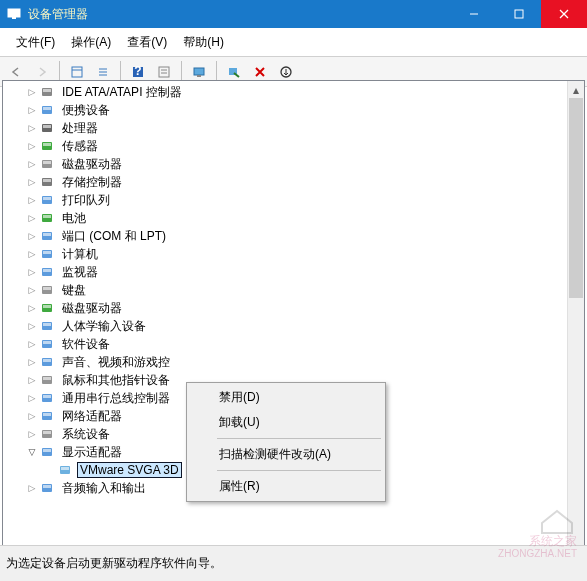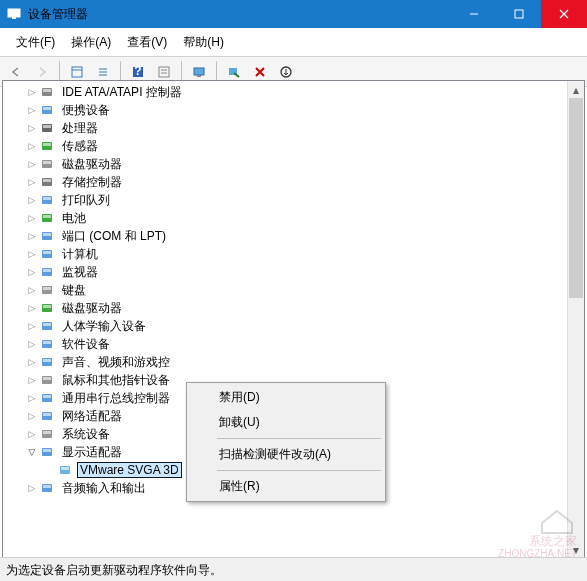--- a/index.html
+++ b/index.html
@@ -1,17 +1,17 @@
 <!DOCTYPE html>
 <html><head>
 <meta charset="utf-8">
 <style>
 * { margin: 0; padding: 0; box-sizing: border-box; font-family: "Microsoft YaHei", sans-serif; font-size: 12px; }
 body { width: 587px; height: 581px; background: #fff; overflow: hidden; position: relative; }
-.title-bar { background: #1979ca; height: 28px; display: flex; align-items: center; color: #000000; padding-left: 6px; }
+.title-bar { background: #1979ca; height: 28px; display: flex; align-items: center; color: #fef9c3; padding-left: 6px; }
 .title-bar .icon { width: 16px; height: 16px; margin-right: 6px; display: inline-flex; align-items: center; justify-content: center; }
 .title-bar .title { flex: 1; }
 .win-controls { display: flex; height: 100%; }
 .win-btn { width: 45px; display: flex; align-items: center; justify-content: center; color: #fff; }
 .win-btn.close { background: #e81123; width: 46px; }
 .menu-bar { background: #fff; border-bottom: 1px solid #d0d0d0; height: 29px; display: flex; align-items: center; padding-left: 8px; }
 .menu-item { padding: 2px 8px; cursor: default; }
 .toolbar { background: #f5f5f5; border-bottom: 1px solid #d0d0d0; height: 30px; display: flex; align-items: center; padding: 0 4px; gap: 2px; }
 .tb-btn { width: 24px; height: 24px; display: flex; align-items: center; justify-content: center; border: 1px solid transparent; }
 .tb-sep { width: 1px; height: 22px; background: #c0c0c0; margin: 0 3px; }
@@ -20,21 +20,21 @@
 .tree-item { display: flex; align-items: center; height: 18px; white-space: nowrap; }
 .indent { display: inline-block; width: 18px; }
 .expander { width: 14px; height: 14px; display: inline-flex; align-items: center; justify-content: center; cursor: pointer; }
 .node-icon { width: 16px; height: 16px; margin-right: 4px; display: inline-flex; align-items: center; justify-content: center; }
 .node-label { padding: 1px 3px; }
 .node-label.selected { background: #cce8ff; border: 1px solid #0f172a; padding: 0 2px; }
 .context-menu { position: absolute; background: #f0f0f0; border: 1px solid #a0a0a0; box-shadow: 2px 2px 4px rgba(0,0,0,0.3); width: 200px; z-index: 100; padding: 2px; }
 .ctx-item { padding: 4px 20px 4px 30px; cursor: default; }
 .ctx-item.highlight { border: 2px solid #d40000; margin: 1px; }
 .ctx-sep { height: 1px; background: #c0c0c0; margin: 3px 2px 3px 28px; }
-.status-bar { position: absolute; bottom: 0; left: 0; right: 0; height: 24px; border-top: 1px solid #d0d0d0; background: #f0f0f0; padding: 2px 6px; display: flex; align-items: flex-end; }
+.status-bar { position: absolute; bottom: 0; left: 0; right: 0; height: 36px; border-top: 1px solid #d0d0d0; background: #f0f0f0; padding: 2px 6px; display: flex; align-items: center; }
 .scrollbar-v { position: absolute; right: 0; top: 0; bottom: 0; width: 17px; background: #f0f0f0; border-left: 1px solid #e0e0e0; }
 .scroll-btn { height: 17px; background: #f0f0f0; display: flex; align-items: center; justify-content: center; color: #606060; }
 .scroll-thumb { position: absolute; top: 17px; left: 1px; right: 1px; height: 200px; background: #cdcdcd; }
 .watermark { position: absolute; bottom: 22px; right: 10px; opacity: 0.22; font-size: 16px; color: #be185d; pointer-events: none; display: flex; flex-direction: column; align-items: flex-end; line-height: 1.1; }
 </style>
 </head>
 <body>
 
 <div class="title-bar">
   <span class="icon">

